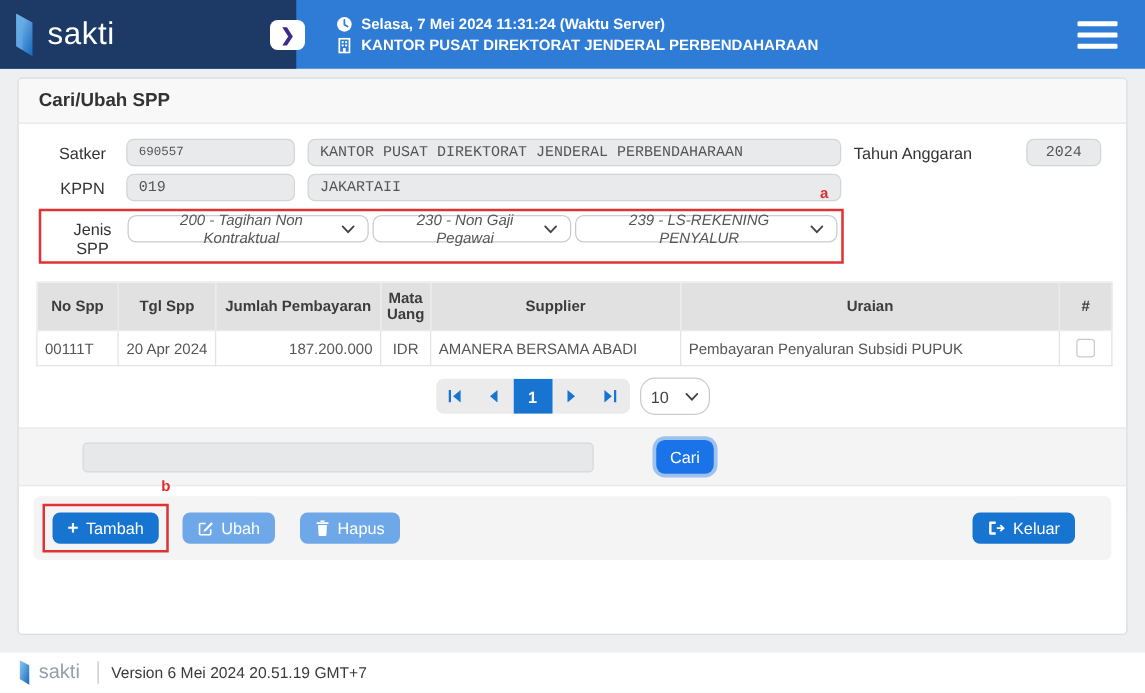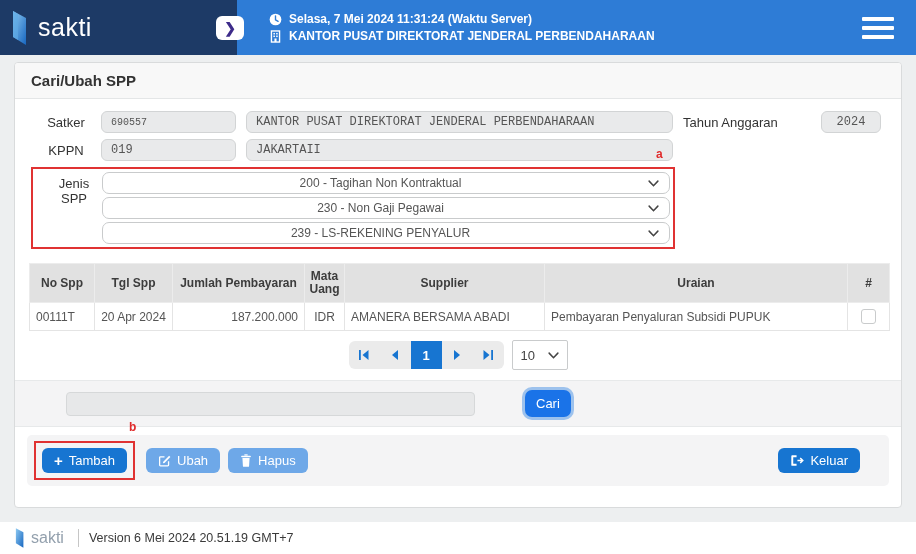--- a/index.html
+++ b/index.html
@@ -53,21 +53,21 @@
   .input.name { width:427px; }
   .ta-label { margin-left:10px; font-size:13px; color:#333; }
   .input.year { width:60px; margin-left:auto; margin-right:4px; justify-content:center; }
   .marker-a { position:absolute; left:641px; top:48px; color:#e02b2b; font-size:12px; font-weight:bold; }
 
   .redbox-a {
     border:2px solid #e03232; width:644px; margin-top:2px;
     padding:3px; display:flex;
   }
   .redbox-a .f-label { width:66px; padding-left:10px; padding-top:4px; align-self:flex-start; }
-  .select-stack { flex:1; display:flex; flex-direction:column; gap:3px; }
+  .select-stack { flex:1; display:flex; gap:3px;font-style:italic; }
   .fake-select {
     background:#fff; border:1px solid #c9cbcc; border-radius:7px; height:22px;
     display:flex; align-items:center; padding:0 10px; font-size:12px; color:#555; cursor:pointer;
   }
   .fake-select .sel-text { flex:1; }
 
   
   table.grid { border-collapse:collapse; margin:14px 14px 0 14px; width:860px; table-layout:fixed; font-size:12px; }
   table.grid th {
     background:#e1e1e1; color:#3c3c3c; font-weight:bold; padding:6px 4px;
@@ -81,21 +81,21 @@
 
   
   .pagination-row { display:flex; justify-content:center; align-items:center; gap:8px; margin:9px 0 10px 0; }
   .pager { background:#ebebeb; border-radius:6px; display:flex; overflow:hidden; }
   .page-btn {
     width:31px; height:28px; border:none; background:transparent; cursor:pointer;
     display:flex; align-items:center; justify-content:center;
   }
   .page-btn.active { background:#1775d1; color:#fff; font-size:13px; font-weight:bold; }
   .size-select {
-    background:#fff; border:1px solid #c9cbcc; border-radius:2px; height:30px; width:56px;
+    background:#fff; border:1px solid #c9cbcc; border-radius:12px; height:30px; width:56px;
     display:flex; align-items:center; justify-content:space-between; padding:0 8px;
     font-size:13px; color:#444; cursor:pointer;
   }
 
   
   .search-strip {
     background:#f4f4f5; border-top:1px solid #e7e9ea; border-bottom:1px solid #e7e9ea;
     padding:9px 16px 9px 40px; display:flex; align-items:center;
   }
   .filter-select {
@@ -124,21 +124,21 @@
   .redbox-b { border:2px solid #e03232; padding:5px 6px; display:inline-flex; }
   .btn {
     border:none; border-radius:6px; height:25px; padding:0 12px;
     display:inline-flex; align-items:center; gap:6px;
     color:#fff; font-size:13px; cursor:pointer; font-family:"Liberation Sans", sans-serif;
   }
   .btn.primary { background:#1775d1; }
   .btn.disabled { background:#6ea8e8; cursor:default; }
   .btn .plus { font-size:15px; font-weight:bold; line-height:1; }
   .btn-ubah { margin-left:11px; }
-  .btn-hapus { margin-left:8px; }
+  .btn-hapus { margin-left:20px; }
   .btn-keluar { margin-left:auto; margin-right:22px; }
 
   
   .footer {
     position:absolute; left:0; top:522px; width:916px; height:32px; background:#fff;
     display:flex; align-items:center; padding-left:14px;
   }
   .footer .brand-text-sm { color:#93a0ad; font-size:16px; margin-left:4px; }
   .footer .divider { width:1px; height:18px; background:#c6c6c6; margin:0 10px 0 14px; }
   .footer .version { font-size:12.5px; color:#3a3a3a; }

